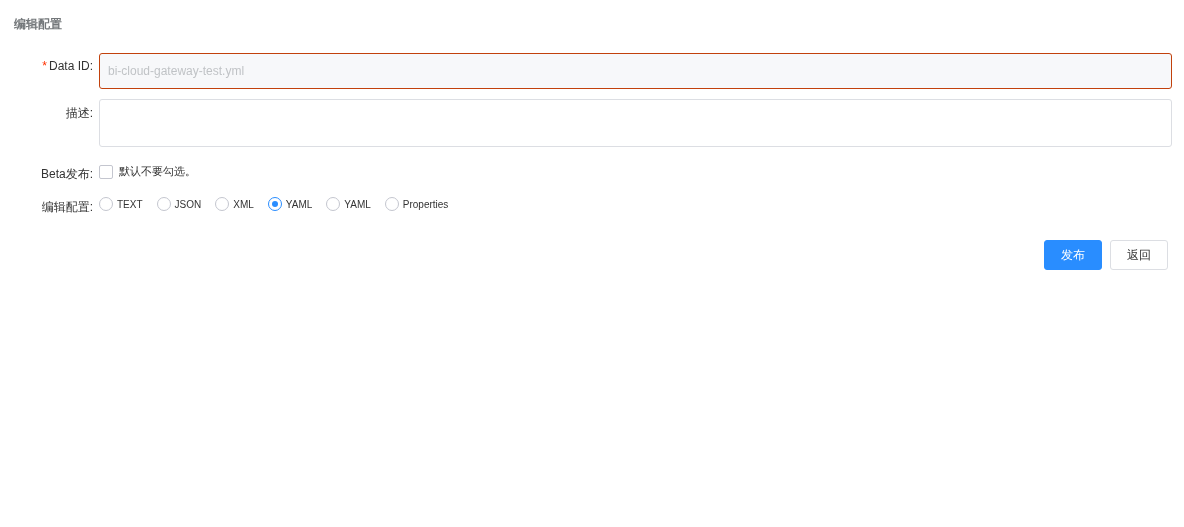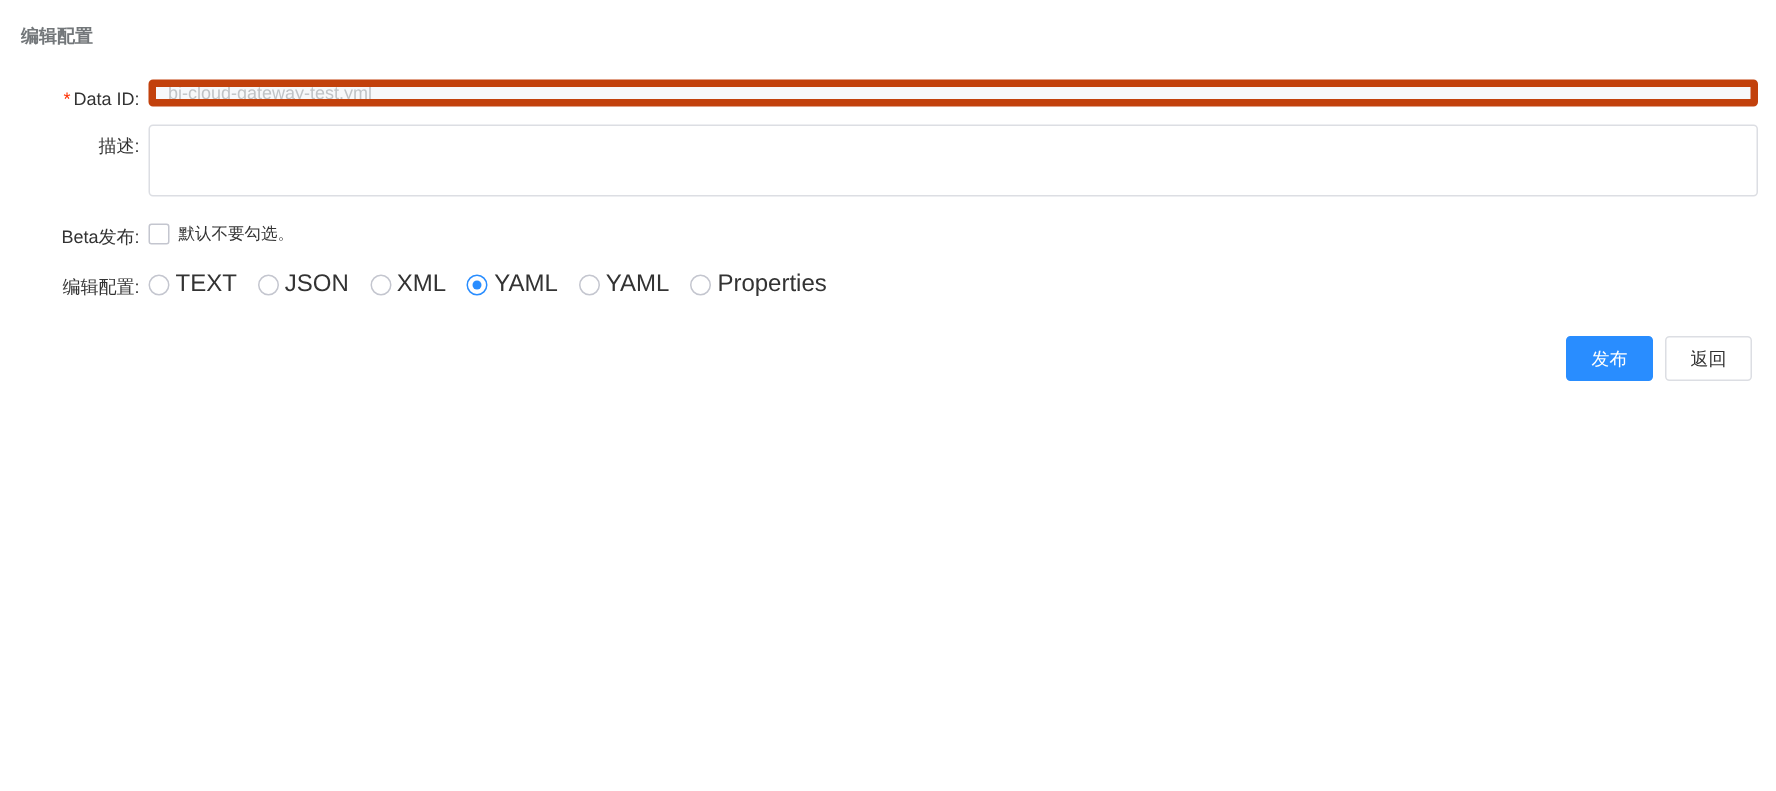--- a/index.html
+++ b/index.html
@@ -30,23 +30,23 @@
   padding-top: 6px;
   font-size: 12px;
   color: #333;
   flex-shrink: 0;
   margin-left: 17px;
 }
 .form-label .req { color: #ff3000; margin-right: 2px; }
 .form-control { flex: 1; }
 .text-input {
   width: 100%;
-  height: 16px;
+  height: 36px;
   padding: 4px 8px;
-  border: 5px solid #c2410c;
+  border: 1px solid #c2410c;
   border-radius: 3px;
   background: #f7f8fa;
   color: #c0c3c6;
   font-size: 12px;
 }
 .text-input:disabled { background: #f7f8fa; color: #c0c3c6; }
 .link-adv {
   color: #298dff;
   font-size: 12px;
   line-height: 20px;
@@ -80,21 +80,21 @@
   margin-right: 4px;
   display: flex; align-items: center; justify-content: center;
   flex-shrink: 0;
 }
 .radio-item.selected .radio-outer { border-color: #298dff; }
 .radio-inner {
   width: 6px; height: 6px; border-radius: 50%;
   background: #298dff; display: none;
 }
 .radio-item.selected .radio-inner { display: block; }
-.radio-label { font-size: 16px; color: #333; }
+.radio-label { font-size: 10px; color: #333; }
 .help-icon {
   display: inline-flex;
   width: 14px; height: 14px;
   border: 1px solid #1dc11d;
   color: #1dc11d;
   border-radius: 50%;
   align-items: center; justify-content: center;
   font-size: 10px;
   margin-left: 2px;
   line-height: 1;

